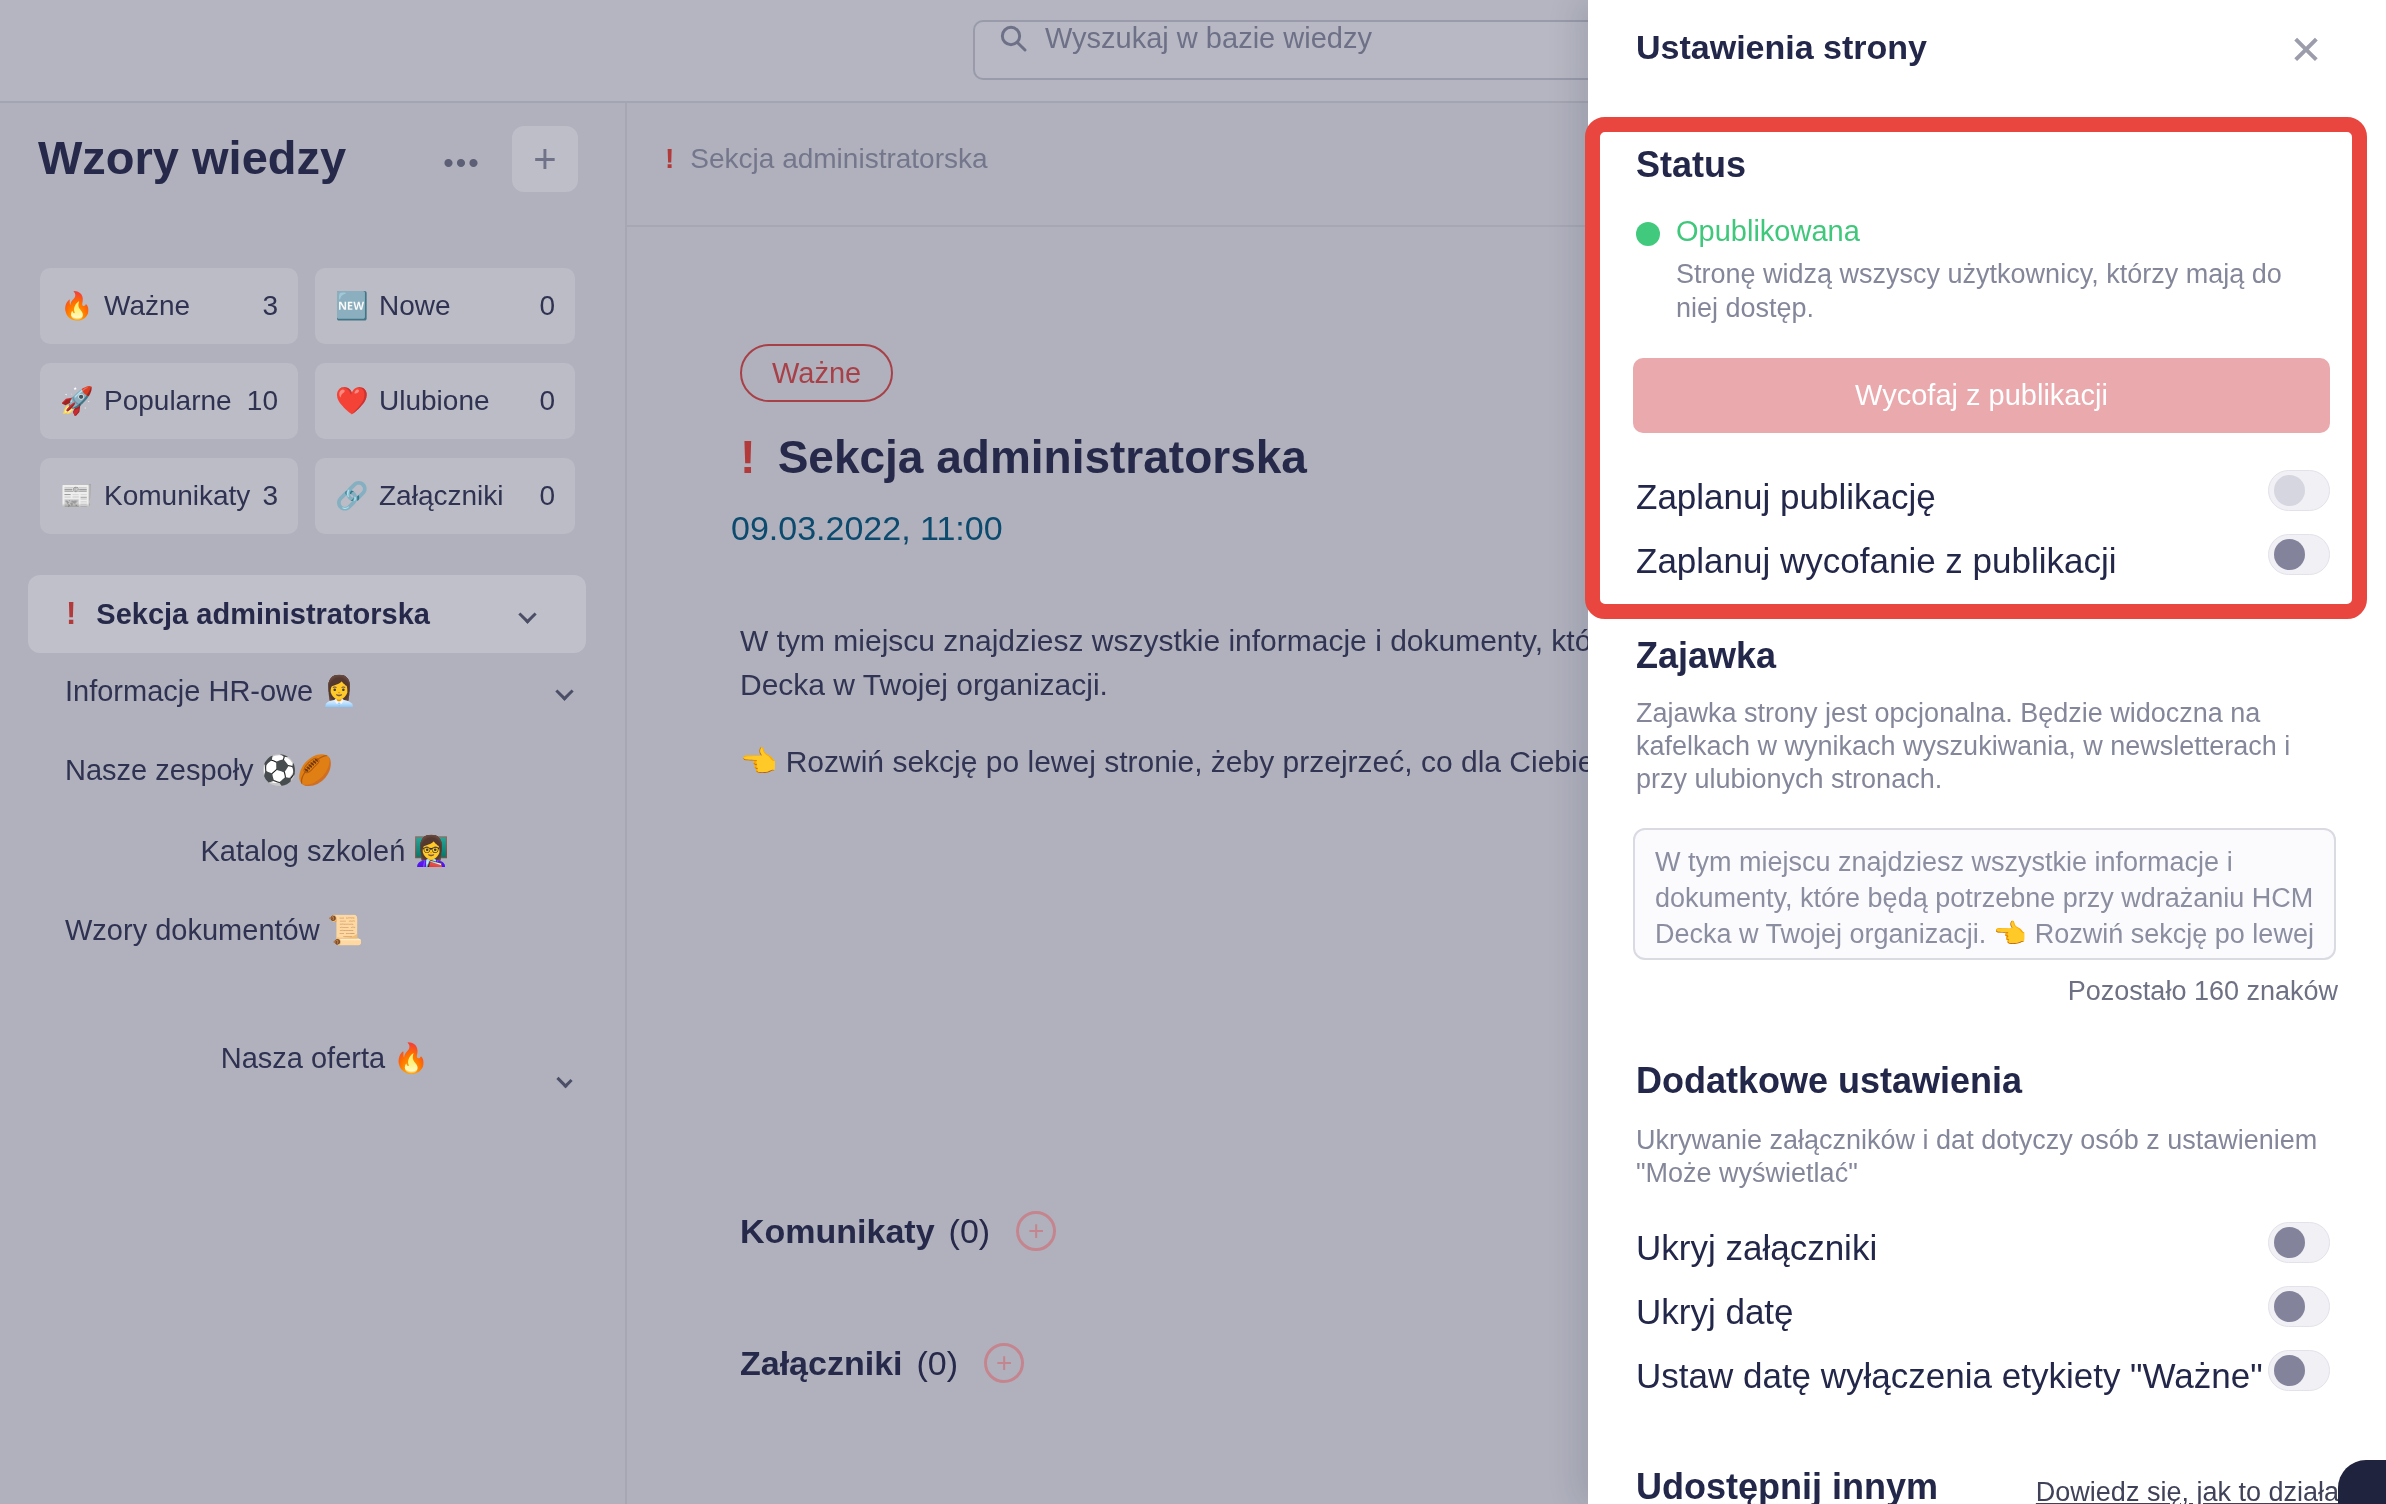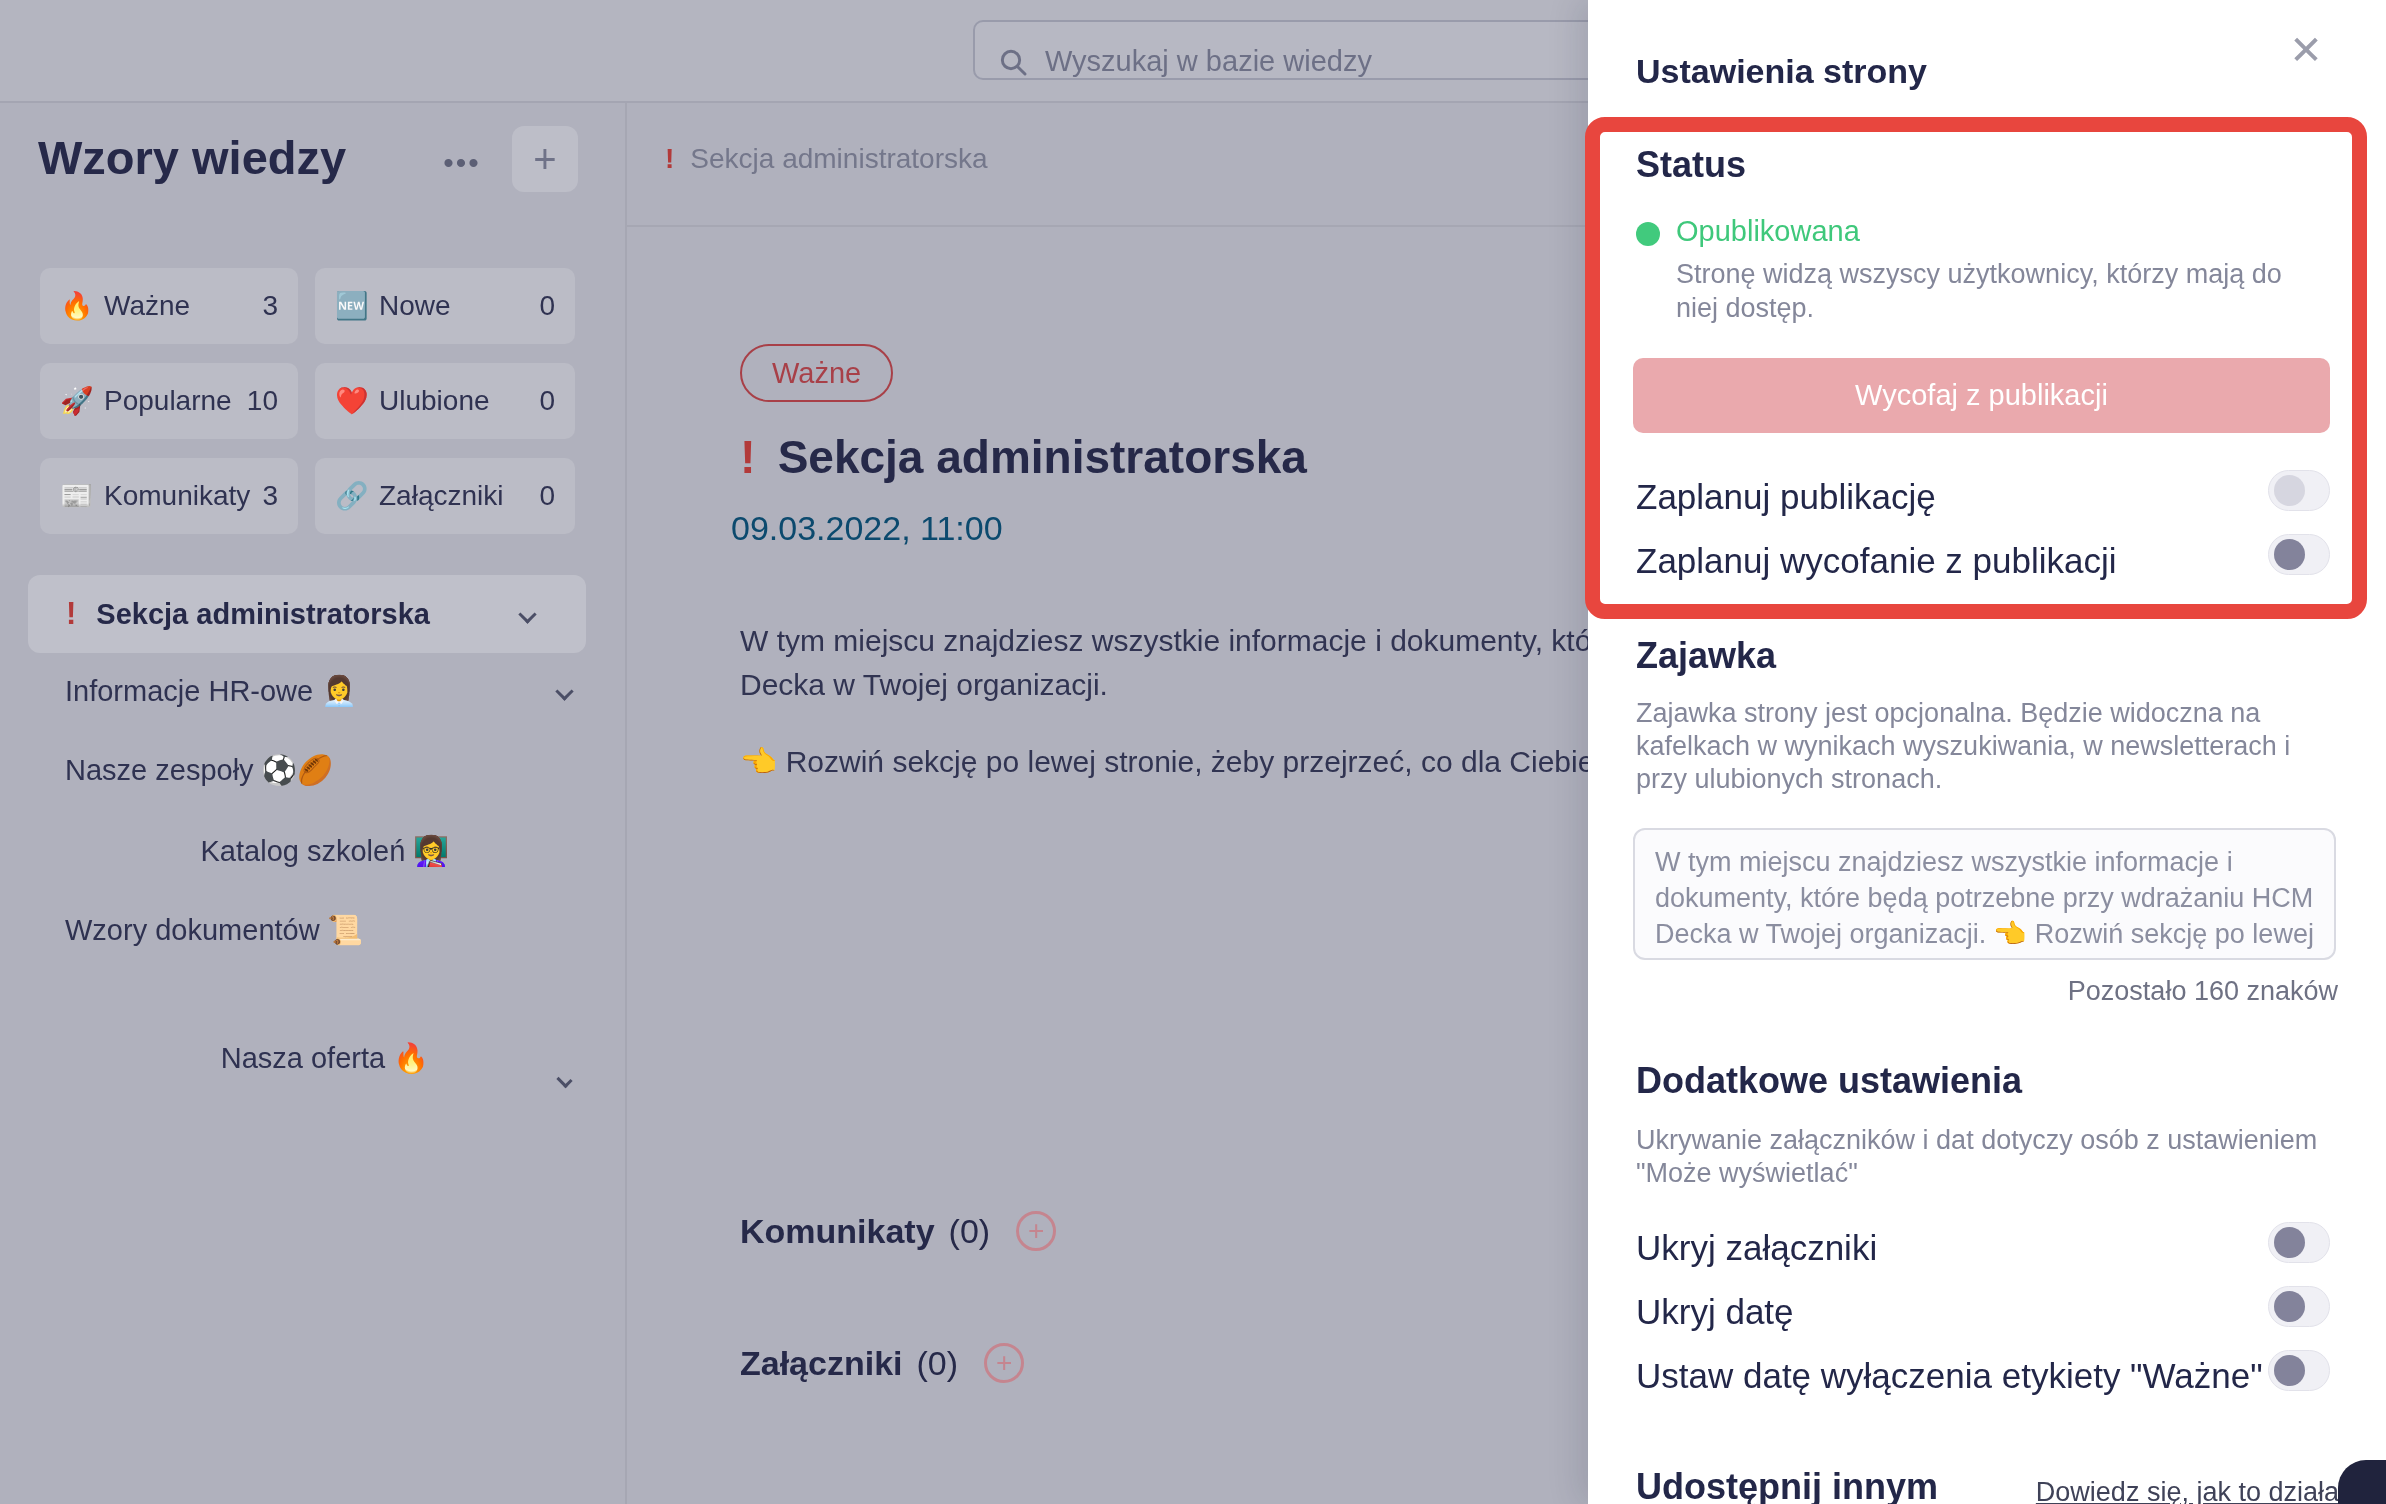--- a/index.html
+++ b/index.html
@@ -5,21 +5,21 @@
   * { margin:0; padding:0; box-sizing:border-box; }
   html,body { width:2386px; height:1504px; }
   body { font-family:"Liberation Sans", sans-serif; }
   .screen { position:relative; width:2386px; height:1504px; overflow:hidden; background:#b0b1bd; }
 
   
   .topbar { position:absolute; left:0; top:0; width:2386px; height:103px;
             background:#b4b5c0; border-bottom:2px solid #a4a5b2; z-index:1; }
   .searchbox { position:absolute; left:973px; top:20px; width:700px; height:60px;
                border:2px solid #999bab; border-radius:10px; background:#b7b8c3;
-               display:flex; align-items:flex-end; padding:0 22px; gap:16px; }
+               display:flex; align-items:flex-start; padding:0 22px; gap:16px; }
   .searchbox input { border:none; outline:none; background:transparent; width:520px;
                      font-size:29px; color:#4a4d63; font-family:"Liberation Sans", sans-serif; }
   .searchbox input::placeholder { color:#6d7086; opacity:1; }
 
   .divider-v { position:absolute; left:625px; top:103px; width:2px; height:1401px; background:#a6a7b3; z-index:1; }
 
   .sidebar { position:absolute; left:0; top:103px; width:625px; height:1401px; z-index:1; }
   .kb-title { position:absolute; left:38px; top:27px; font-size:47px; font-weight:bold; color:#262949; }
   .more-btn { position:absolute; left:432px; top:38px; width:60px; height:44px; border:none; background:transparent;
               color:#5c5f75; font-size:30px; letter-spacing:2px; cursor:pointer; }
@@ -61,21 +61,21 @@
   .sec-header { position:absolute; left:113px; display:flex; align-items:center; gap:14px; }
   .sec-header .h { font-size:34px; font-weight:bold; color:#262949; }
   .sec-header .c { font-size:34px; color:#262949; }
   .sec-komunikaty { top:1108px; } .sec-zalaczniki { top:1240px; }
   .plus-circle { width:40px; height:40px; border:3px solid #c5858f; border-radius:50%; color:#c5858f;
                  font-size:28px; line-height:34px; text-align:center; margin-left:12px; background:transparent; cursor:pointer; }
 
   
   .panel { position:absolute; left:1588px; top:0; width:798px; height:1504px; background:#ffffff;
            z-index:20; box-shadow:-10px 0 30px rgba(20,22,50,0.12); }
-  .panel-title { position:absolute; left:48px; top:28px; font-size:34px; font-weight:bold; color:#232749;margin-top:24px; }
+  .panel-title { position:absolute; left:48px; top:28px; font-size:34px; font-weight:bold; color:#232749; }
   .close-btn { position:absolute; left:690px; top:22px; width:56px; height:56px; border:none; background:transparent;
                color:#9b9dab; font-size:40px; cursor:pointer; }
   .highlight-rect { position:absolute; left:-3px; top:117px; width:782px; height:502px;
                     border:15px solid #e8463e; border-radius:20px; pointer-events:none; z-index:5; }
   .h2 { position:absolute; left:48px; font-size:36px; font-weight:bold; color:#232749; }
   .status-h { top:144px; }
   .status-dot { position:absolute; left:48px; top:222px; width:24px; height:24px; border-radius:50%; background:#41ca7d; }
   .status-val { position:absolute; left:88px; top:215px; font-size:29px; color:#3fc87b; }
   .panel-desc { position:absolute; color:#84879a; font-size:27px; line-height:34px; }
   .status-desc { left:88px; top:257px; width:625px; }

